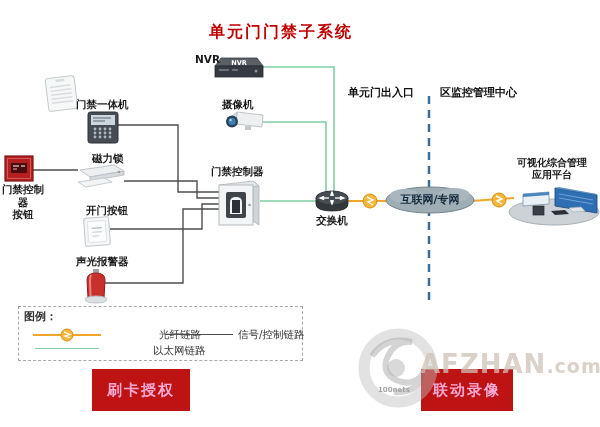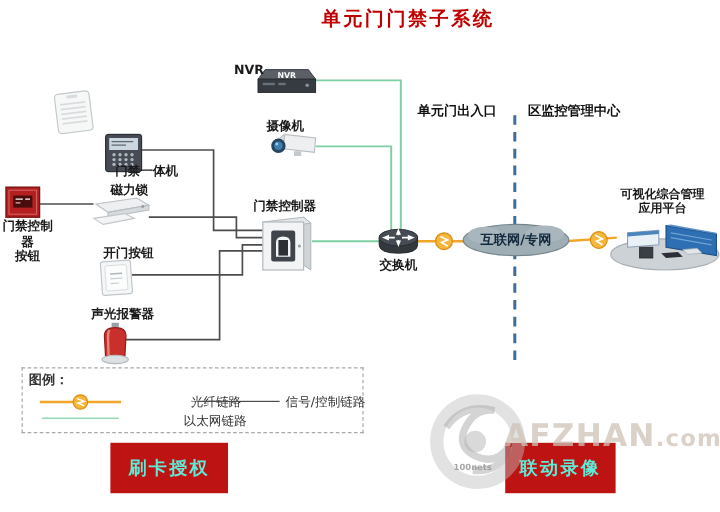--- a/index.html
+++ b/index.html
@@ -1,34 +1,34 @@
 <!DOCTYPE html>
 <html><head>
 <meta charset="utf-8">
 <style>
   html,body{margin:0;padding:0;background:#fff;}
   .stage{position:relative;width:600px;height:427px;background:#fff;overflow:hidden;
          font-family:"DejaVu Sans","Liberation Sans",sans-serif;}
   .abs{position:absolute;}
-  .title{left:150px;top:6px;width:262px;text-align:right;font-size:16px;font-weight:700;
+  .title{left:150px;top:22px;width:262px;text-align:center;font-size:16px;font-weight:700;
          color:#C00000;letter-spacing:2px;z-index:3;}
   .dev-label{font-size:10.5px;font-weight:600;color:#1a1a1a;z-index:3;white-space:nowrap;}
   .zone-label{font-size:11px;font-weight:700;color:#111;z-index:3;white-space:nowrap;}
   .wires{position:absolute;left:0;top:0;z-index:1;}
   .icon{z-index:2;}
   .cloud-label{left:386px;top:186px;width:88px;height:27px;display:flex;align-items:center;
          justify-content:center;font-size:11px;font-weight:700;color:#12293e;z-index:3;}
   .platform-label{left:502px;top:157px;width:100px;text-align:center;font-size:10px;
          font-weight:600;color:#1a1a1a;line-height:12px;z-index:3;}
   .legend{left:18px;top:306px;width:283px;height:53px;border:1.6px dashed #a9a9a9;z-index:2;}
   .legend-title{left:5px;top:2px;font-size:11px;font-weight:600;color:#333;}
   .legend-label{font-size:10.5px;color:#333;white-space:nowrap;}
   .line-sig{height:0;border-top:1.6px solid #4d4d4d;}
   .line-eth{height:0;border-top:1.6px solid #7FCFA4;}
-  .feature-btn{top:369px;width:98px;height:42px;background:#BE1313;color:#5eead4;display:flex;
+  .feature-btn{top:369px;width:98px;height:42px;background:#BE1313;color:#f9a8d4;display:flex;
          align-items:center;justify-content:center;font-size:15px;font-weight:700;
          letter-spacing:2px;z-index:4;}
   .watermark{pointer-events:none;z-index:6;}
   .wm-brand{left:420px;top:349px;font-size:26px;font-weight:800;color:rgba(205,193,183,0.75);
          letter-spacing:1px;white-space:nowrap;}
   .wm-brand .suffix{font-size:19px;}
   .wm-cn{left:414px;top:378px;font-size:24px;font-weight:800;color:rgba(198,85,78,0.55);
          text-shadow:0 0 2px rgba(255,255,255,0.9);letter-spacing:1px;white-space:nowrap;}
   .wm-small{left:378px;top:386px;font-size:7px;font-weight:700;color:rgba(150,150,150,0.85);}
   .emg-label{left:0px;top:183px;width:46px;text-align:center;font-size:10.5px;font-weight:600;
@@ -84,21 +84,21 @@
   <div class="abs dev-label" style="left:222px;top:98px;">摄像机</div>
   <svg class="abs icon" style="left:223px;top:108px;" width="42" height="30">
     <polygon points="14,4 40,7 39,19 13,16" fill="#EDEFF0" stroke="#B9BEC2" stroke-width="0.9"></polygon>
     <polygon points="9,8 14,4 13,16 8,19" fill="#DCDFE1" stroke="#B9BEC2" stroke-width="0.9"></polygon>
     <circle cx="9" cy="13.5" r="6" fill="#26455E"></circle>
     <circle cx="9" cy="13.5" r="3.6" fill="#3F7FAE"></circle>
     <circle cx="7.6" cy="12" r="1.2" fill="#9fd0ef"></circle>
     <rect x="22" y="18" width="6" height="4" fill="#C4C9CD"></rect>
   </svg>
 
-  <div class="abs dev-label" style="left:96px;top:98px;margin-top:38px;">门禁一体机</div>
+  <div class="abs dev-label" style="left:76px;top:98px;">门禁一体机</div>
   <svg class="abs icon" style="left:45px;top:75px;transform:rotate(-7deg);" width="34" height="38">
     <rect x="2" y="2" width="29" height="33" rx="3" fill="#F6F7F7" stroke="#C4C9CC" stroke-width="1"></rect>
     <rect x="12" y="4" width="9" height="2.5" rx="1" fill="#D7DBDD"></rect>
     <line x1="6" y1="11" x2="27" y2="11" stroke="#D9DCDE" stroke-width="1.5"></line>
     <line x1="6" y1="15" x2="27" y2="15" stroke="#D9DCDE" stroke-width="1.5"></line>
     <line x1="6" y1="19" x2="27" y2="19" stroke="#D9DCDE" stroke-width="1.5"></line>
     <line x1="6" y1="23" x2="27" y2="23" stroke="#D9DCDE" stroke-width="1.5"></line>
     <line x1="6" y1="27" x2="27" y2="27" stroke="#D9DCDE" stroke-width="1.5"></line>
   </svg>
   <svg class="abs icon" style="left:87px;top:111px;" width="32" height="33">

